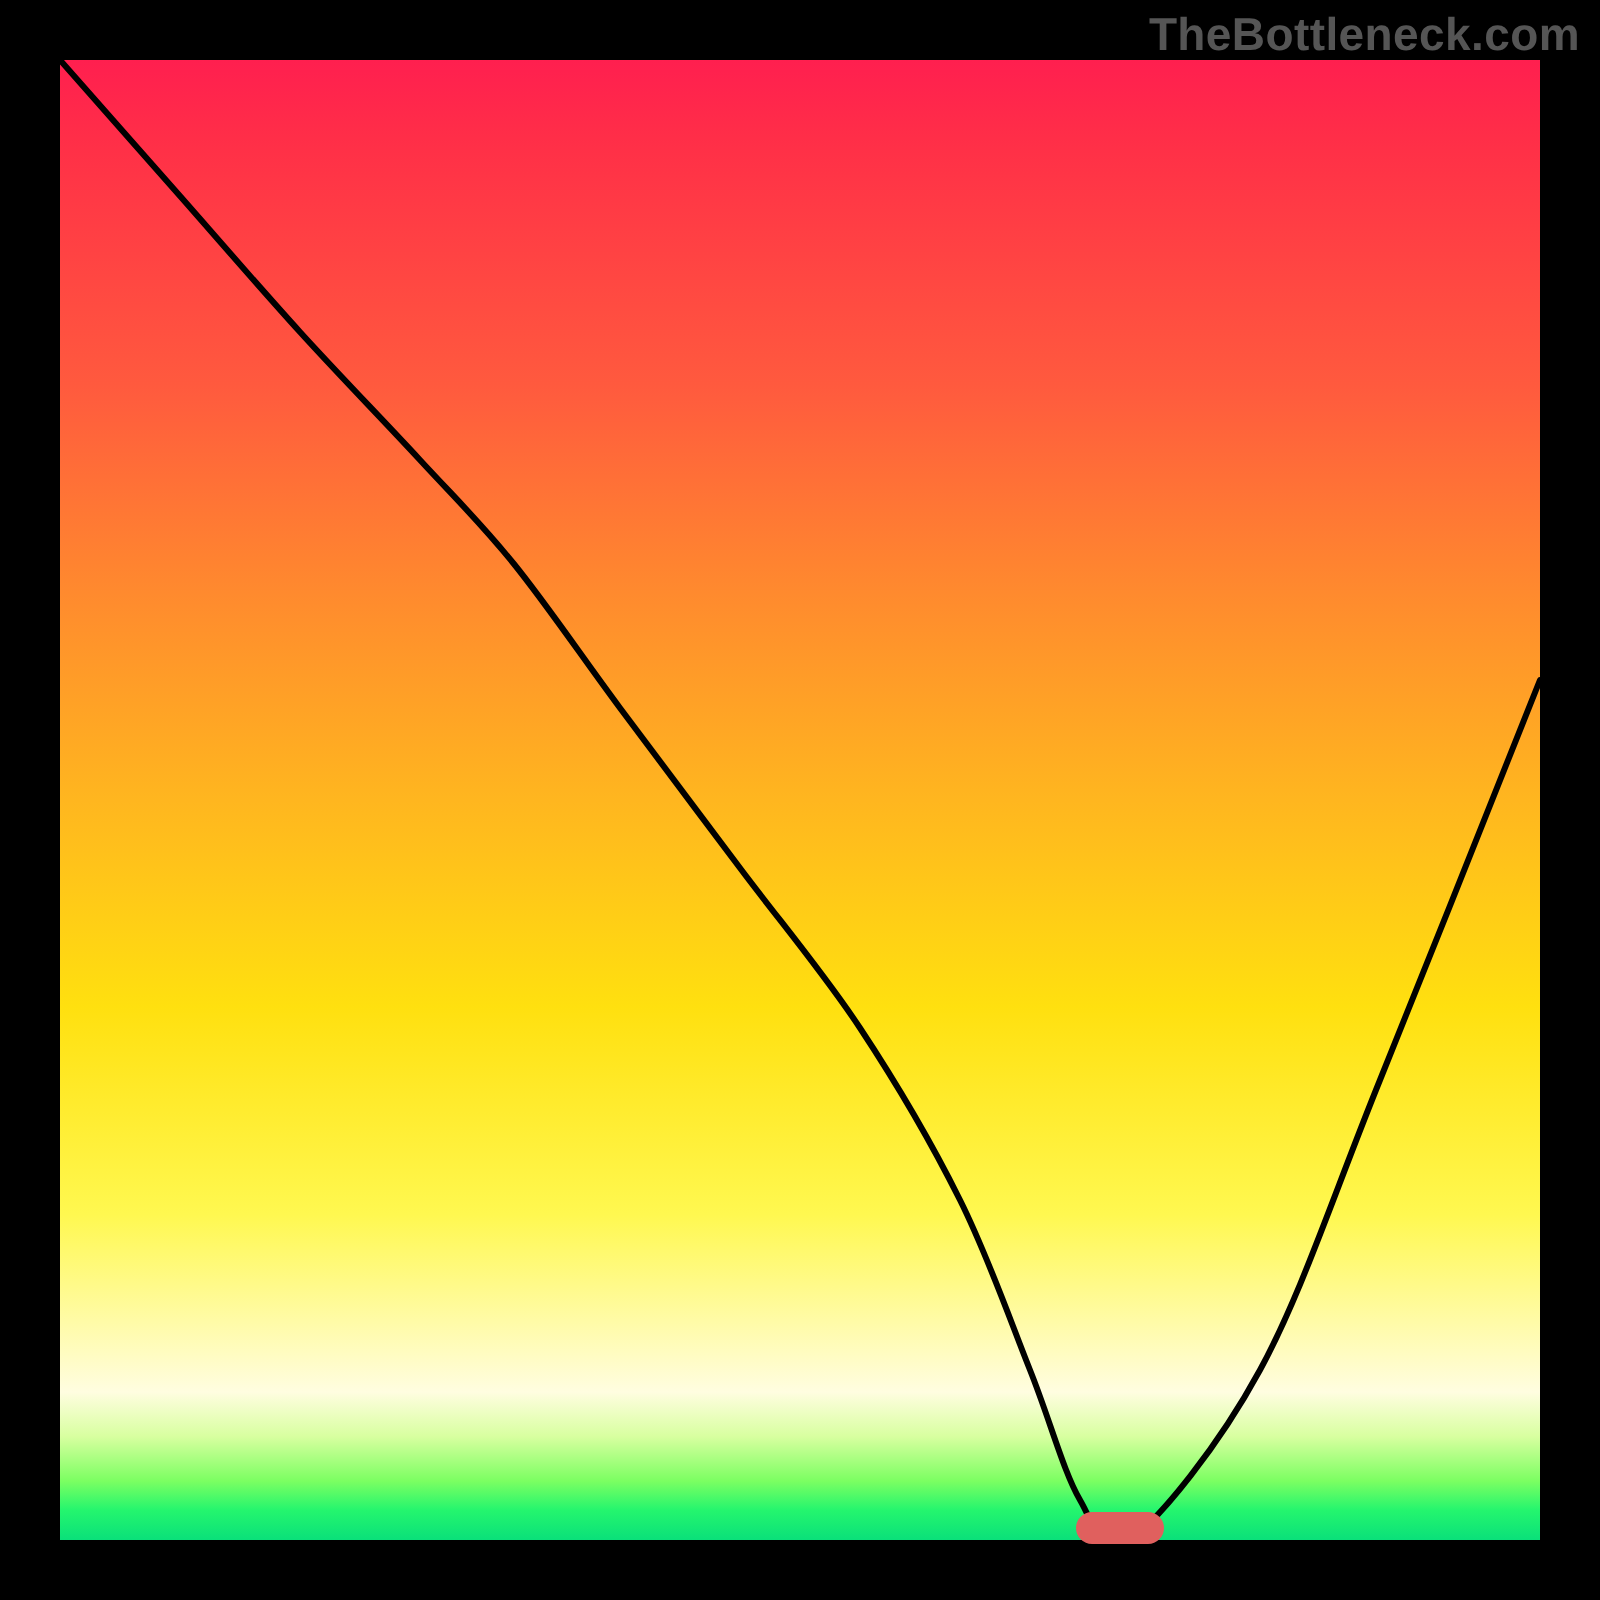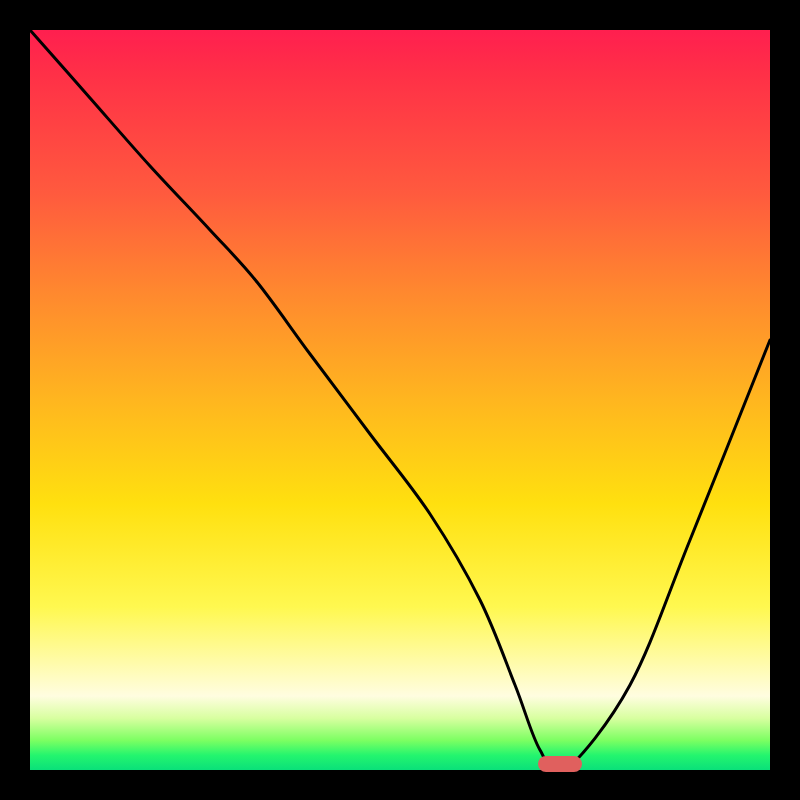--- a/index.html
+++ b/index.html
@@ -69,20 +69,21 @@
     background: #e0605e;
     z-index: 6;
     transform: translate(-50%, -50%);
   }
 </style>
 </head>
 <body>
 
 <div class="frame">
 
+  <div class="watermark">TheBottleneck.com</div>
 
   <div class="plot">
     <div class="gradient"></div>
 
     <svg class="curve-svg" viewBox="0 0 740 740" preserveAspectRatio="none">
       <path id="curve-path" fill="none" stroke="#000000" stroke-width="3" stroke-linejoin="round" stroke-linecap="round" d="M 0 0 C 10.0 11.3, 40.0 45.3, 60 68 C 80.0 90.7, 100.0 114.0, 120 136 C 140.0 158.0, 162.2 180.7, 180 200 C 197.8 219.3, 210.3 231.3, 227 252 C 243.7 272.7, 261.2 298.7, 280 324 C 298.8 349.3, 320.0 377.3, 340 404 C 360.0 430.7, 381.7 456.3, 400 484 C 418.3 511.7, 435.8 541.5, 450 570 C 464.2 598.5, 475.0 630.0, 485 655 C 495.0 680.0, 501.7 705.8, 510 720 C 518.3 734.2, 520.0 750.8, 535 740 C 550.0 729.2, 579.2 693.3, 600 655 C 620.8 616.7, 636.7 567.5, 660 510 C 683.3 452.5, 726.7 343.3, 740 310"></path>
     </svg>
 
     <div id="marker" class="marker" style="left: 530px; top: 734px; width: 44px; height: 16px; background: rgb(224, 96, 94);"></div>
   </div>

